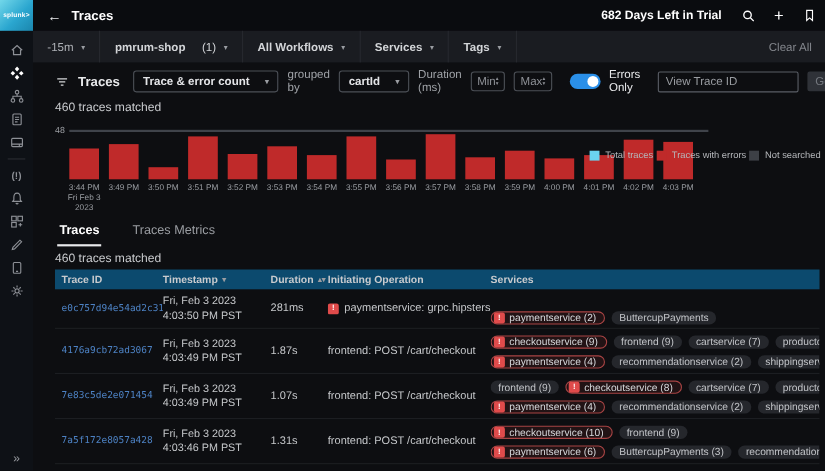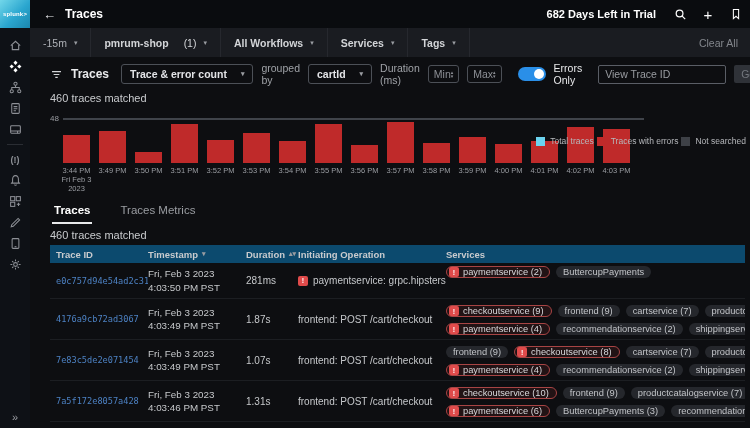--- a/index.html
+++ b/index.html
@@ -74,21 +74,21 @@
   .thead { background:#0c4a6e; color:#c9cbce; font-weight:bold; height:18px; align-items:center; font-size:9.5px; }
   .th { display:flex; align-items:center; gap:4px; }
   .sort { font-size:7px; color:#9a9da2; }
   .trow { border-bottom:1px solid #1c1e22; align-items:center; overflow:hidden; }
   .tid { color:#4d82c4; font-family:"DejaVu Sans Mono", monospace; font-size:8.6px; overflow:hidden; white-space:nowrap; padding-right:4px; }
   .ts { color:#c6c8cb; line-height:1.35; font-size:9.8px; }
   .dur { color:#c6c8cb; }
   .op { display:flex; align-items:center; gap:5px; color:#c6c8cb; white-space:nowrap; overflow:hidden; padding-right:8px; }
   .errsq { width:10px; height:10px; background:#e04b4b; border-radius:2px; color:#fff; font-size:7px; font-weight:bold; display:inline-flex; align-items:center; justify-content:center; flex:none; }
   .svc { align-self:stretch; overflow:hidden; padding-top:3px; }
-  .trow.single .svc { display:flex; align-items:flex-start; padding-top:0; }
+  .trow.single .svc { display:flex; align-items:flex-end; padding-top:0; }
   .svc-line { height:18px; display:flex; align-items:center; white-space:nowrap; }
   .badge { display:inline-flex; align-items:center; gap:4px; padding:1px 7px; border-radius:9px; margin-right:6px; background:#25272c; color:#c2c4c8; font-size:9.3px; }
   .badge.err { background:rgba(190,60,60,0.12); border:1px solid #a84444; padding:0 7px 0 2px; color:#d8d9dc; }
   svg { display:block; }
 </style>
 </head>
 <body>
 
 <div class="sidebar">
   <div class="logo">splunk&gt;</div>
@@ -489,23 +489,20 @@
           </div>
           <div class="svc">
             <div class="svc-line">
               <span class="badge err">
                 <span class="errsq">!</span>
                 <span>checkoutservice (10)</span>
               </span>
               <span class="badge">
                 <span>frontend (9)</span>
               </span>
-              <span class="badge">
-                <span>productcatalogservice (7)</span>
-              </span>
             </div>
             <div class="svc-line">
               <span class="badge err">
                 <span class="errsq">!</span>
                 <span>paymentservice (6)</span>
               </span>
               <span class="badge">
                 <span>ButtercupPayments (3)</span>
               </span>
               <span class="badge">

